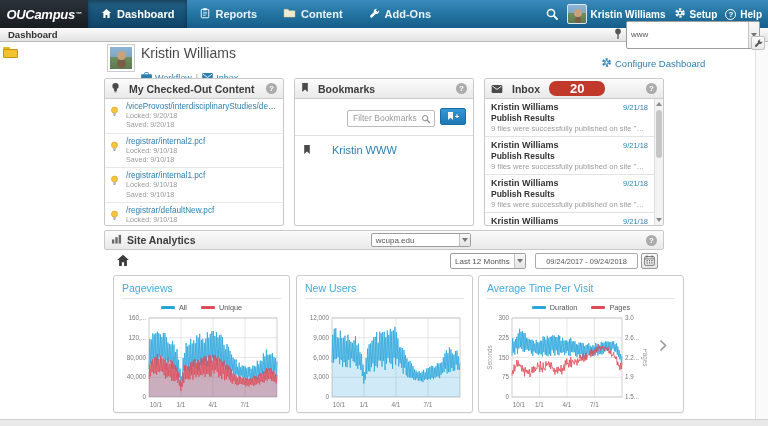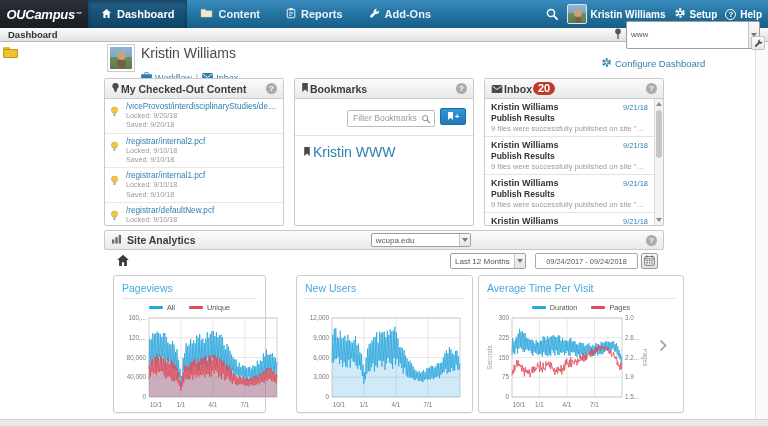--- a/index.html
+++ b/index.html
@@ -56,42 +56,42 @@
   .profile-name { font-size:14px; color:#4a4a4a; }
   .profile-links { margin-top:11px; font-size:9px; color:#9a9a9a; display:flex; align-items:center; gap:4px; }
   .blue-link { color:#2d7fb0; text-decoration:none; cursor:pointer; display:inline-flex; align-items:center; gap:3px; }
 
   #configure { position:absolute; left:601px; top:57px; font-size:9.5px; }
 
   
   .panel { position:absolute; top:78px; width:180px; height:148px; background:#fff;
     border:1px solid #c9c9c9; border-radius:2px; overflow:hidden; }
   .panel-header { height:20px; background:linear-gradient(180deg,#fbfbfb,#e9e9e9);
-    border-bottom:1px solid #ccc; display:flex; align-items:center; gap:1px; padding:0 6px;
+    border-bottom:1px solid #ccc; display:flex; align-items:center; gap:9px; padding:0 6px;
     font-size:10.5px; font-weight:bold; color:#3c3c3c; }
   .help-dot { margin-left:auto; width:11px; height:11px; border-radius:50%; background:#ababab;
     color:#fff; font-size:8px; font-weight:bold; display:flex; align-items:center; justify-content:center; cursor:pointer; }
-  .badge { background:#c0392b; color:#fff; border-radius:7px; font-size:11px; padding:1px 5px; line-height:1; }
+  .badge { background:#c0392b; color:#fff; border-radius:7px; font-size:13px; padding:1px 21px; line-height:1; }
 
   .co-item { padding:3px 6px 3px 21px; border-bottom:1px solid #e8e8e8; position:relative; }
   .co-item .bulb { position:absolute; left:5px; top:5px; }
   .co-link { display:block; font-size:8.2px; color:#2d7fb0; white-space:nowrap; overflow:hidden;
     text-overflow:ellipsis; cursor:pointer; }
   .co-meta { font-size:7.2px; color:#999; line-height:1.3; }
 
   .bm-toolbar { display:flex; gap:5px; padding:8px 7px; border-bottom:1px solid #e0e0e0; align-items:center; }
   .bm-input-wrap { position:relative; flex:1;margin-left:45px; }
   .bm-input { width:100%; height:17px; border:1px solid #bbb; border-radius:2px; font-size:8.5px;
     padding:0 16px 0 5px; color:#555; font-family:"Liberation Sans",sans-serif; }
   .bm-input::placeholder { color:#999; }
   .bm-search-ic { position:absolute; right:4px; top:3px; cursor:pointer; }
   .bm-add { width:26px; height:17px; border:1px solid #1b6ca3; border-radius:2px;
     background:linear-gradient(180deg,#3397d6,#1f77b4); display:flex; align-items:center; justify-content:center;
     cursor:pointer; color:#fff; font-size:8px; font-weight:bold; gap:1px; }
-  .bm-item { padding:8px 8px; font-size:14px; display:flex; align-items:flex-end; gap:2px; }
+  .bm-item { padding:8px 8px; font-size:11px; display:flex; align-items:flex-start; gap:21px; }
 
   .ib-list { position:absolute; left:0; top:20px; right:9px; bottom:0; overflow:hidden; }
   .ib-msg { padding:3px 6px; border-bottom:1px solid #e3e3e3; cursor:pointer; }
   .ib-row1 { display:flex; justify-content:space-between; align-items:baseline; }
   .ib-from { font-size:9px; font-weight:bold; color:#333; }
   .ib-date { font-size:7.5px; color:#2d7fb0; }
   .ib-subject { font-size:8.5px; font-weight:bold; color:#333; margin-top:1px; }
   .ib-preview { font-size:7.6px; color:#9a9a9a; white-space:nowrap; overflow:hidden; text-overflow:ellipsis; margin-top:1px; }
   .ib-scroll { position:absolute; right:0; top:20px; bottom:0; width:9px; background:#f3f3f3; border-left:1px solid #ddd; }
   .ib-scroll .arr-up,.ib-scroll .arr-dn { position:absolute; left:1px; width:0; height:0;
@@ -146,32 +146,32 @@
         <sup>™</sup>
       </div>
     <nav>
       <a class="navitem active">
         <span><svg width="11" height="11" viewBox="0 0 12 12">
               <path d="M6 1 L11 5.5 H9.4 V11 H7 V7.6 H5 V11 H2.6 V5.5 H1 Z" fill="#fff"></path>
             </svg></span>
         <span>Dashboard</span>
       </a>
       <a class="navitem">
-        <span><svg width="13" height="10" viewBox="0 0 14 11">
-              <path d="M1 1.5 h4.4 l1.3 1.6 H13 V10 H1 Z" fill="#f3ead0" stroke="#d8c893" stroke-width="0.5"></path>
-            </svg></span>
-        <span>Content</span>
-      </a>
-      <a class="navitem">
         <span><svg width="10" height="12" viewBox="0 0 12 13">
               <rect x="1.5" y="2" width="9" height="10.2" rx="1" fill="none" stroke="#fff" stroke-width="1.1"></rect>
               <rect x="4" y="0.7" width="4" height="2.6" rx="0.6" fill="#fff"></rect>
               <path d="M3.6 5.6 h4.8 M3.6 7.6 h4.8 M3.6 9.6 h3" stroke="#fff" stroke-width="0.8"></path>
             </svg></span>
         <span>Reports</span>
+      </a>
+      <a class="navitem">
+        <span><svg width="13" height="10" viewBox="0 0 14 11">
+              <path d="M1 1.5 h4.4 l1.3 1.6 H13 V10 H1 Z" fill="#f3ead0" stroke="#d8c893" stroke-width="0.5"></path>
+            </svg></span>
+        <span>Content</span>
       </a>
       <a class="navitem">
         <span><svg width="11" height="11" viewBox="0 0 13 13">
               <path d="M11.8 3.1 a3.1 3.1 0 0 1 -4 3.9 L3.7 11.1 a1.5 1.5 0 0 1 -2.1 -2.1 L5.7 4.9 A3.1 3.1 0 0 1 9.6 1 L7.9 2.7 l2.1 2.1 Z" fill="#fff"></path>
             </svg></span>
         <span>Add-Ons</span>
       </a>
     </nav>
     <div class="top-right">
       <span class="tr-item">
@@ -418,21 +418,21 @@
             <rect x="2.6" y="5.6" width="1.6" height="1.3"></rect>
             <rect x="5.2" y="5.6" width="1.6" height="1.3"></rect>
             <rect x="7.8" y="5.6" width="1.6" height="1.3"></rect>
             <rect x="2.6" y="8" width="1.6" height="1.3"></rect>
             <rect x="5.2" y="8" width="1.6" height="1.3"></rect>
             <rect x="7.8" y="8" width="1.6" height="1.3"></rect>
           </g>
         </svg></span>
   </button>
 
-  <div class="chart-card" style="left:113px;width:153px">
+  <div class="chart-card" style="left:113px;width:177px">
     <div class="chart-title">Pageviews</div>
     <div class="legend">
         <span class="lg-item"><i style="background: rgb(43, 166, 220);"></i>All</span>
         <span class="lg-item"><i style="background: rgb(224, 75, 89);"></i>Unique</span>
       </div>
     <div class="plot"><svg width="159" height="96" viewBox="0 0 159 96">
           <line x1="27" y1="4" x2="155" y2="4" stroke="#dcdcdc" stroke-width="0.7"></line>
           <line x1="27" y1="23.75" x2="155" y2="23.75" stroke="#dcdcdc" stroke-width="0.7"></line>
           <line x1="27" y1="43.5" x2="155" y2="43.5" stroke="#dcdcdc" stroke-width="0.7"></line>
           <line x1="27" y1="63.25" x2="155" y2="63.25" stroke="#dcdcdc" stroke-width="0.7"></line>

